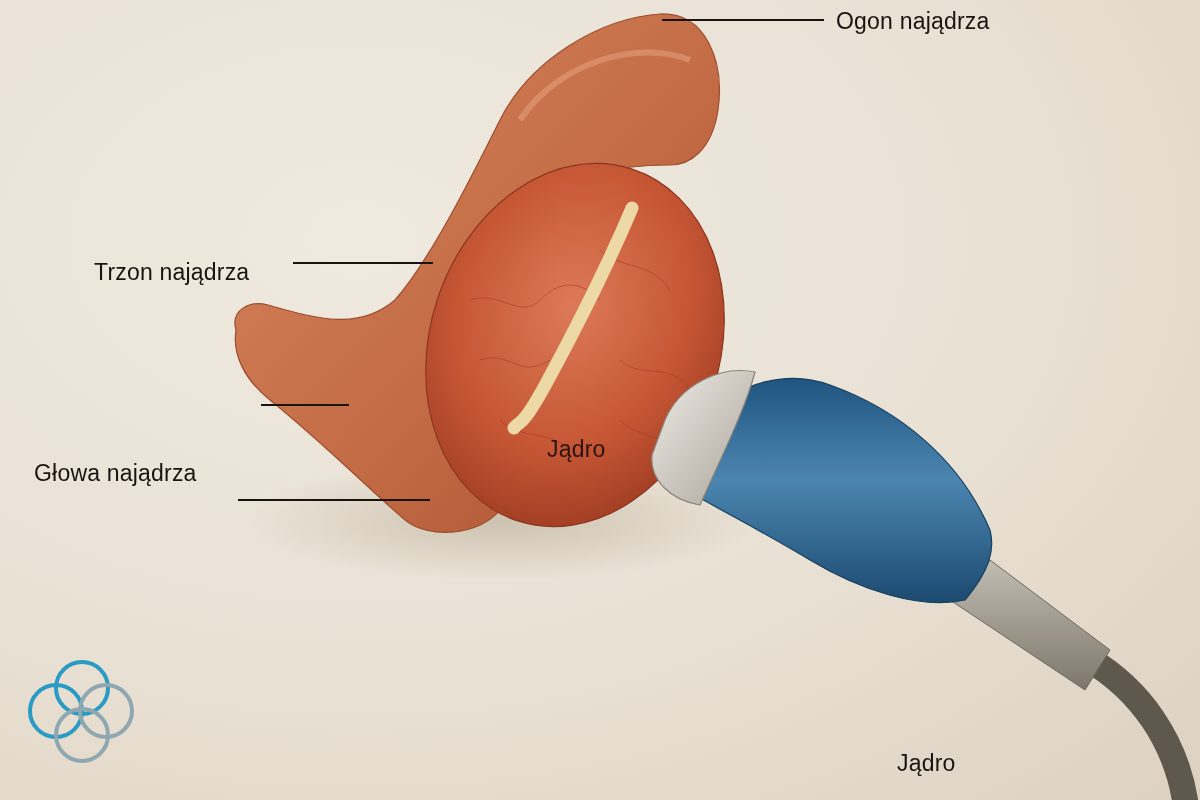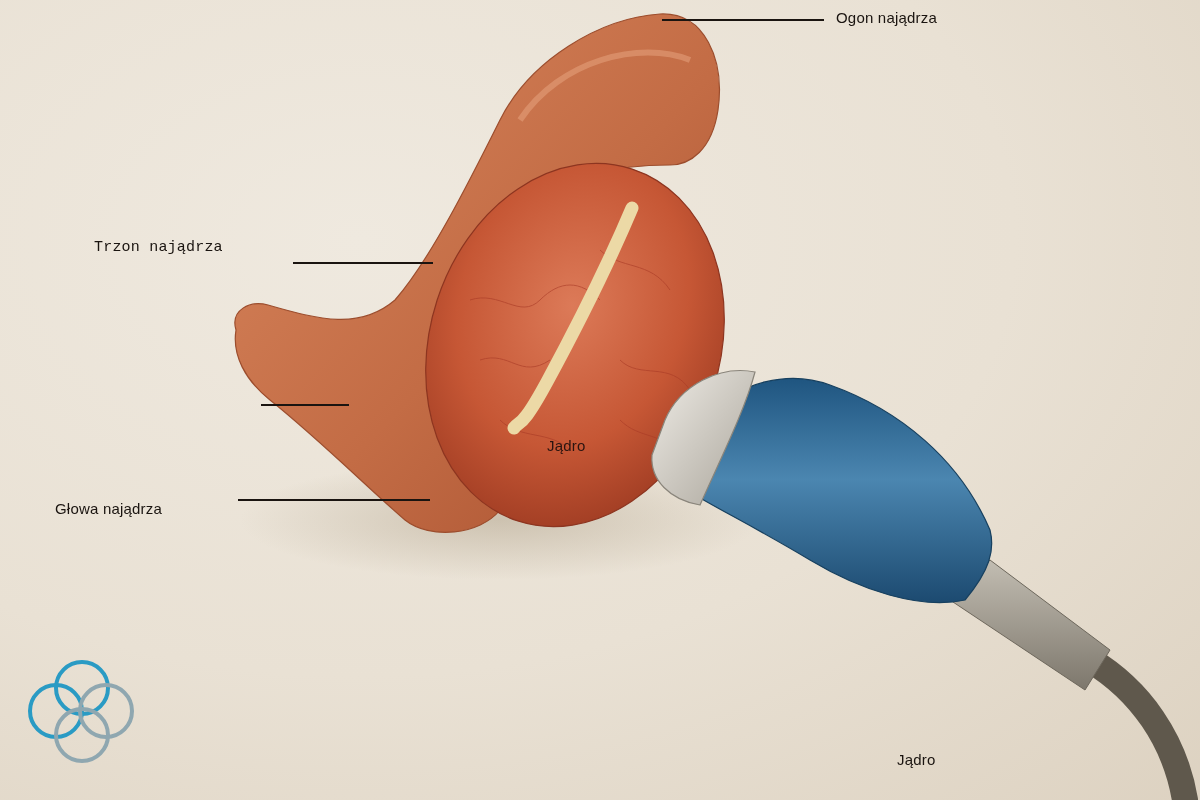--- a/index.html
+++ b/index.html
@@ -4,21 +4,21 @@
 <style>
   html, body { margin: 0; padding: 0; }
   body {
     width: 1200px; height: 800px; overflow: hidden; position: relative;
     background: radial-gradient(ellipse at 30% 30%, #efe9df 0%, #e9e1d4 55%, #ddd2c1 100%);
     font-family: "Liberation Sans", "DejaVu Sans", sans-serif;
   }
   .stage { position: absolute; left: 0; top: 0; width: 1200px; height: 800px; }
   svg.art { position: absolute; left: 0; top: 0; }
   .label {
-    position: absolute; color: #1a1410; font-size: 15px; white-space: nowrap;
+    position: absolute; color: #1a1410; font-size: 23px; white-space: nowrap;
     line-height: 1; letter-spacing: 0.2px;
   }
   .leader { position: absolute; height: 2px; background: #1a1410; }
 </style>
 </head>
 <body>
 
 <div class="stage">
 
   <svg class="art" width="1200" height="800" viewBox="0 0 1200 800">
@@ -101,24 +101,24 @@
       <circle cx="82" cy="688" r="26" stroke="#2a9bc4"></circle>
       <circle cx="56" cy="711" r="26" stroke="#2a9bc4"></circle>
       <circle cx="106" cy="711" r="26" stroke="#8fa7b0"></circle>
       <circle cx="82" cy="735" r="26" stroke="#8fa7b0"></circle>
     </g>
   </svg>
 
   <span class="label" style="left:836px; top:10px;">Ogon najądrza</span>
   <div class="leader" style="left:662px; top:19px; width:162px;"></div>
 
-  <span class="label" style="left:94px; top:240px;font-family:Liberation Mono, monospace;">Trzon najądrza</span>
+  <span class="label" style="left:94px; top:261px;">Trzon najądrza</span>
   <div class="leader" style="left:293px; top:262px; width:140px;"></div>
 
   <div class="leader" style="left:261px; top:404px; width:88px;"></div>
 
-  <span class="label" style="left:34px; top:501px;margin-left:21px;">Głowa najądrza</span>
+  <span class="label" style="left:34px; top:462px;">Głowa najądrza</span>
   <div class="leader" style="left:238px; top:499px; width:192px;"></div>
 
   <span class="label" style="left:547px; top:438px; color:#2a1410;">Jądro</span>
 
   <span class="label" style="left:897px; top:752px;">Jądro</span>
 </div>
 
 </body></html>

